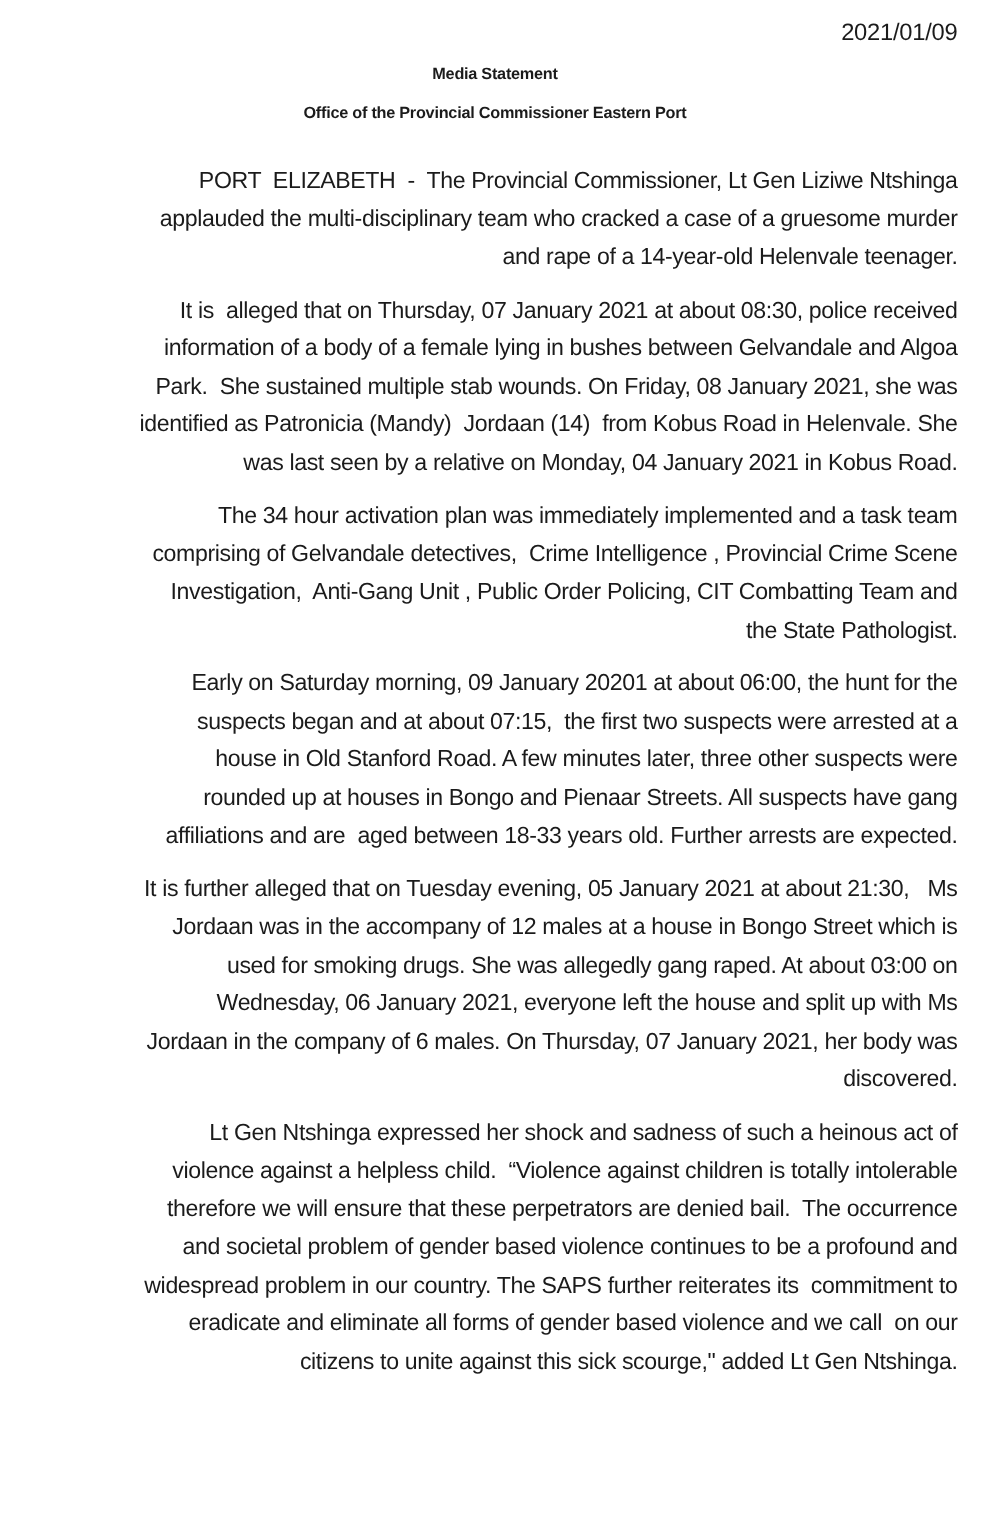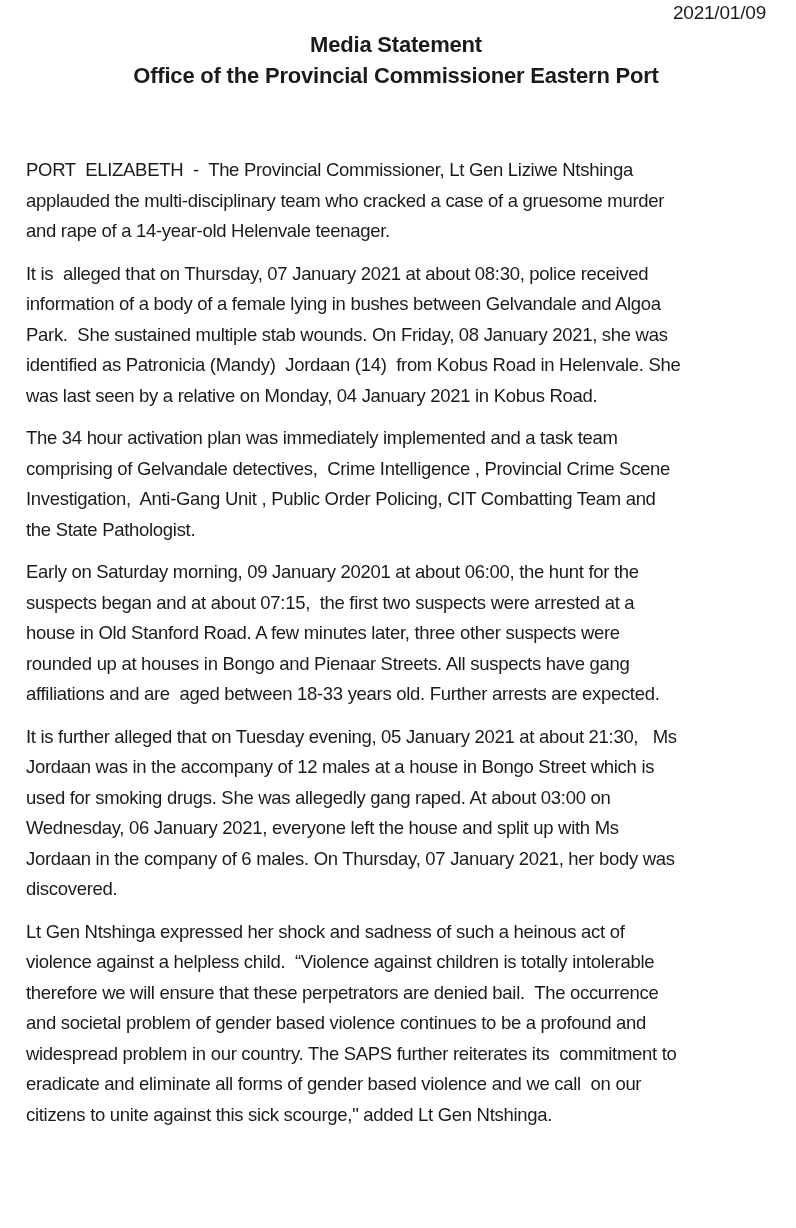--- a/index.html
+++ b/index.html
@@ -6,43 +6,44 @@
     margin: 0;
     padding: 0;
     background: #ffffff;
   }
   .page {
     position: relative;
     width: 796px;
     height: 1228px;
     background: #ffffff;
     box-sizing: border-box;
-    padding: 2px 30px 0 26px;
+    padding: 16px 30px 0 26px;
     color: #1b1b1b;
     font-family: "Liberation Sans", sans-serif;
     overflow: hidden;
   }
   .date-row {
     text-align: right;
     font-size: 19px;
     line-height: 22px;
     letter-spacing: -0.2px;
   }
   .titles {
     margin-top: 6px;
     text-align: center;
   }
   .title-line {
-    font-size: 22px;
+    font-size: 13px;
     font-weight: bold;
     line-height: 30.5px;
     letter-spacing: -0.2px;
   }
   .content {
-    margin-top: 64px;
+    margin-top: 24px;
+    text-align: right;
   }
   .content p {
     margin: 0 0 12px 0;
     font-size: 18.5px;
     line-height: 30.5px;
     letter-spacing: -0.3px;
     white-space: pre;
   }
 </style>
 </head>

